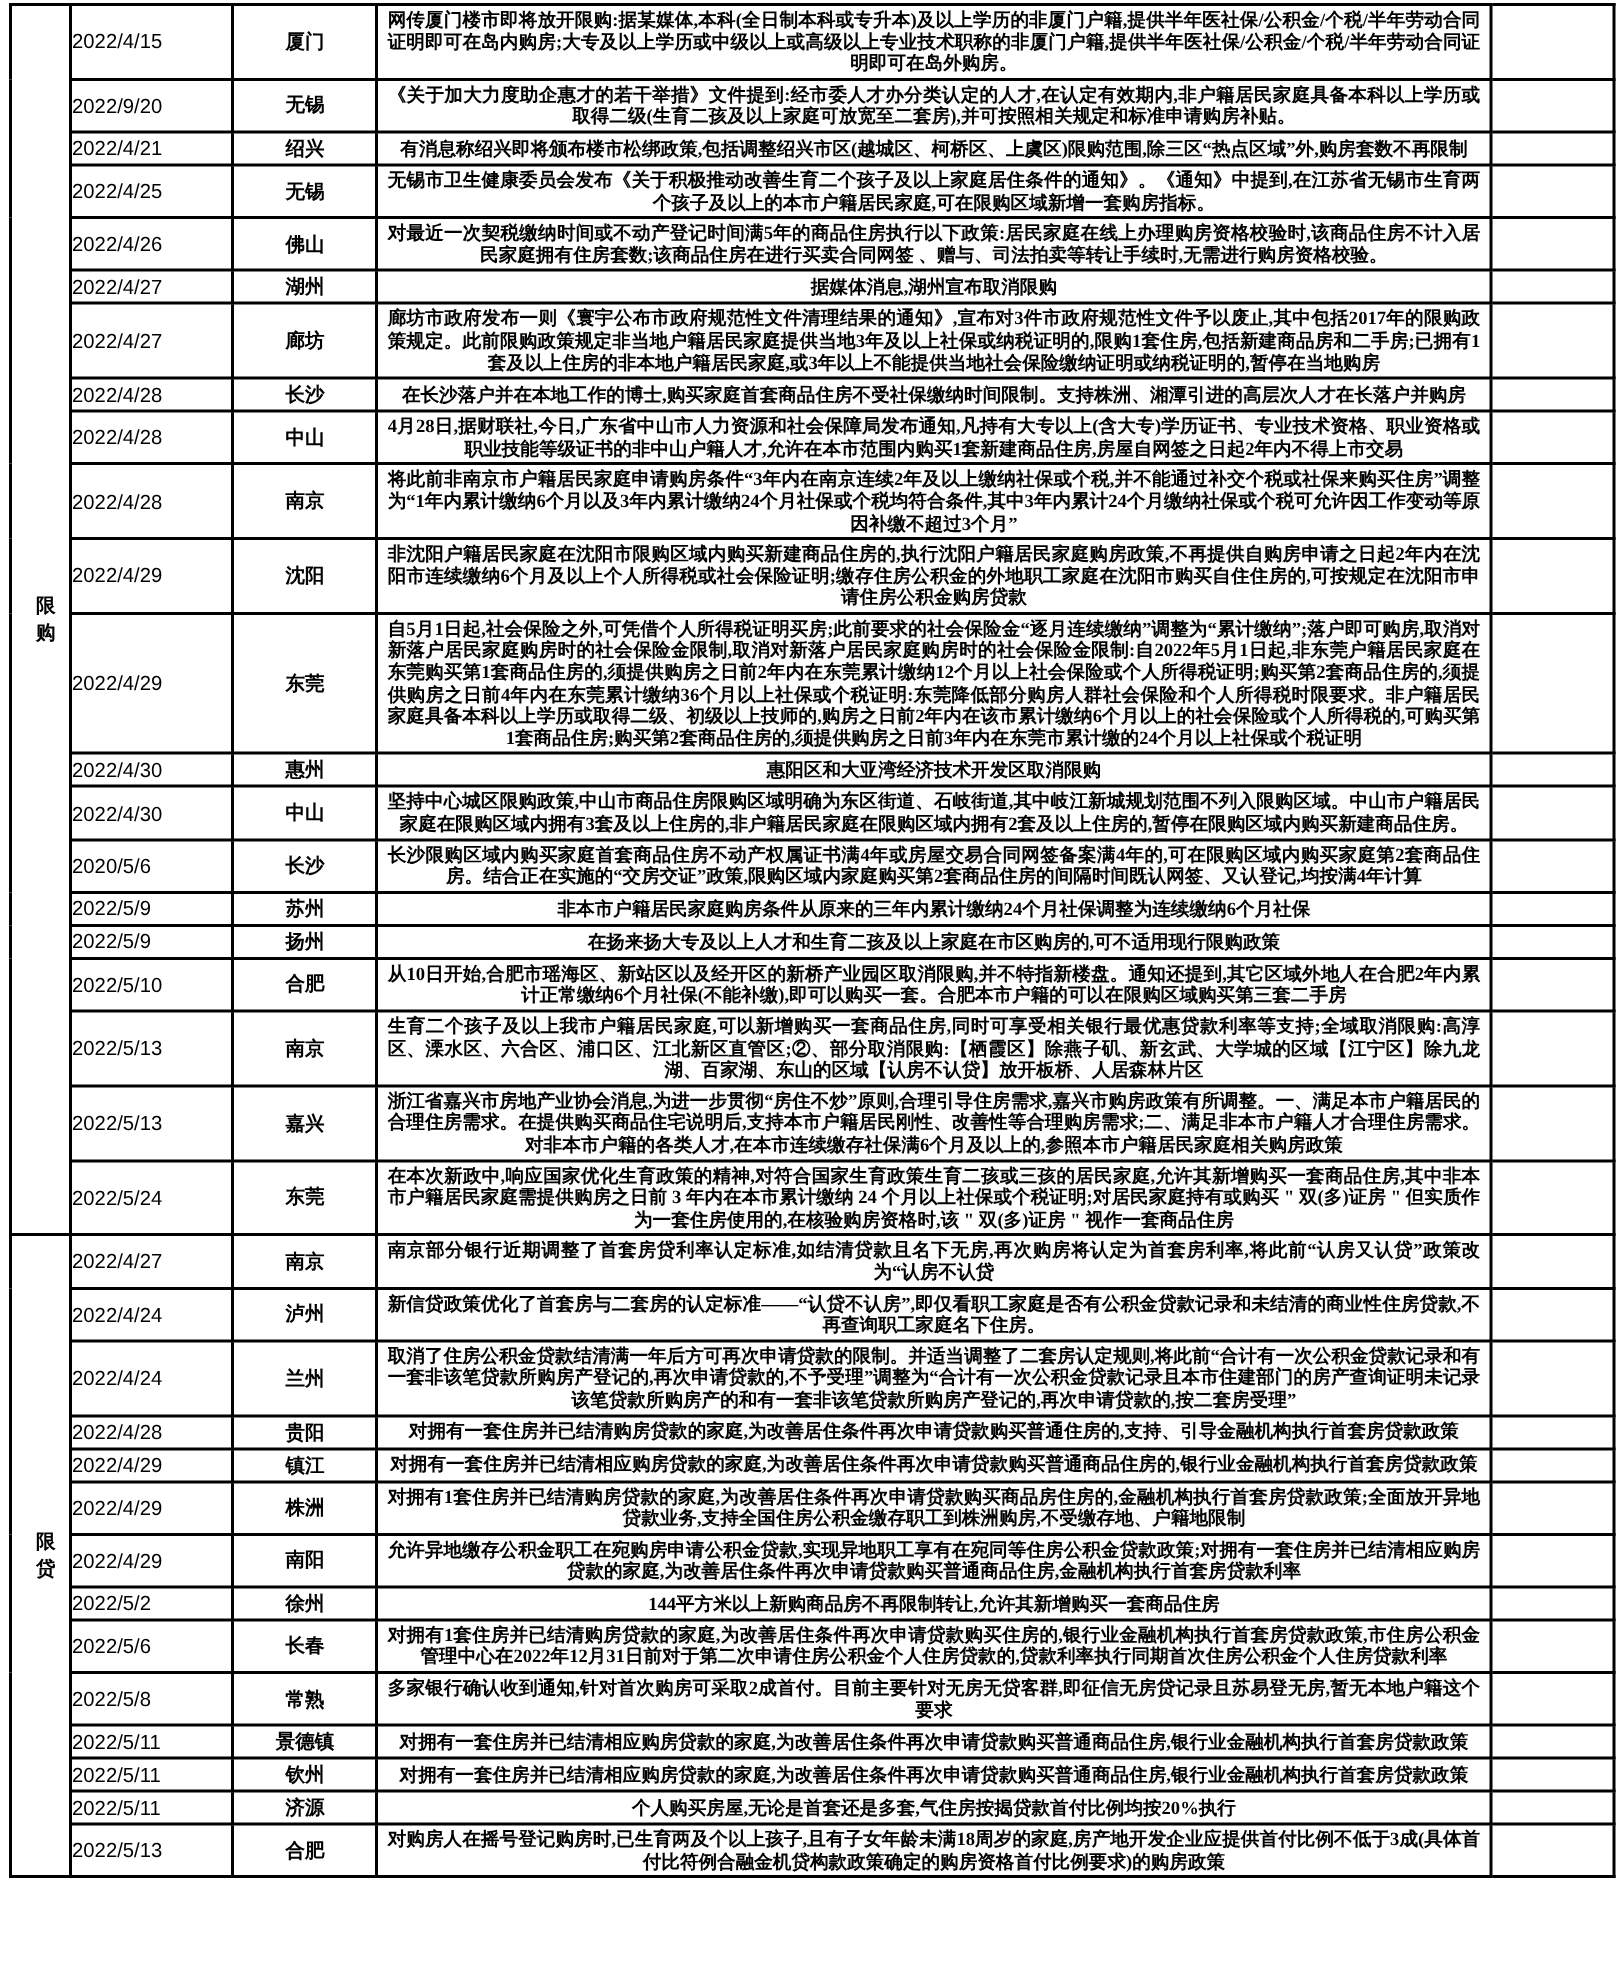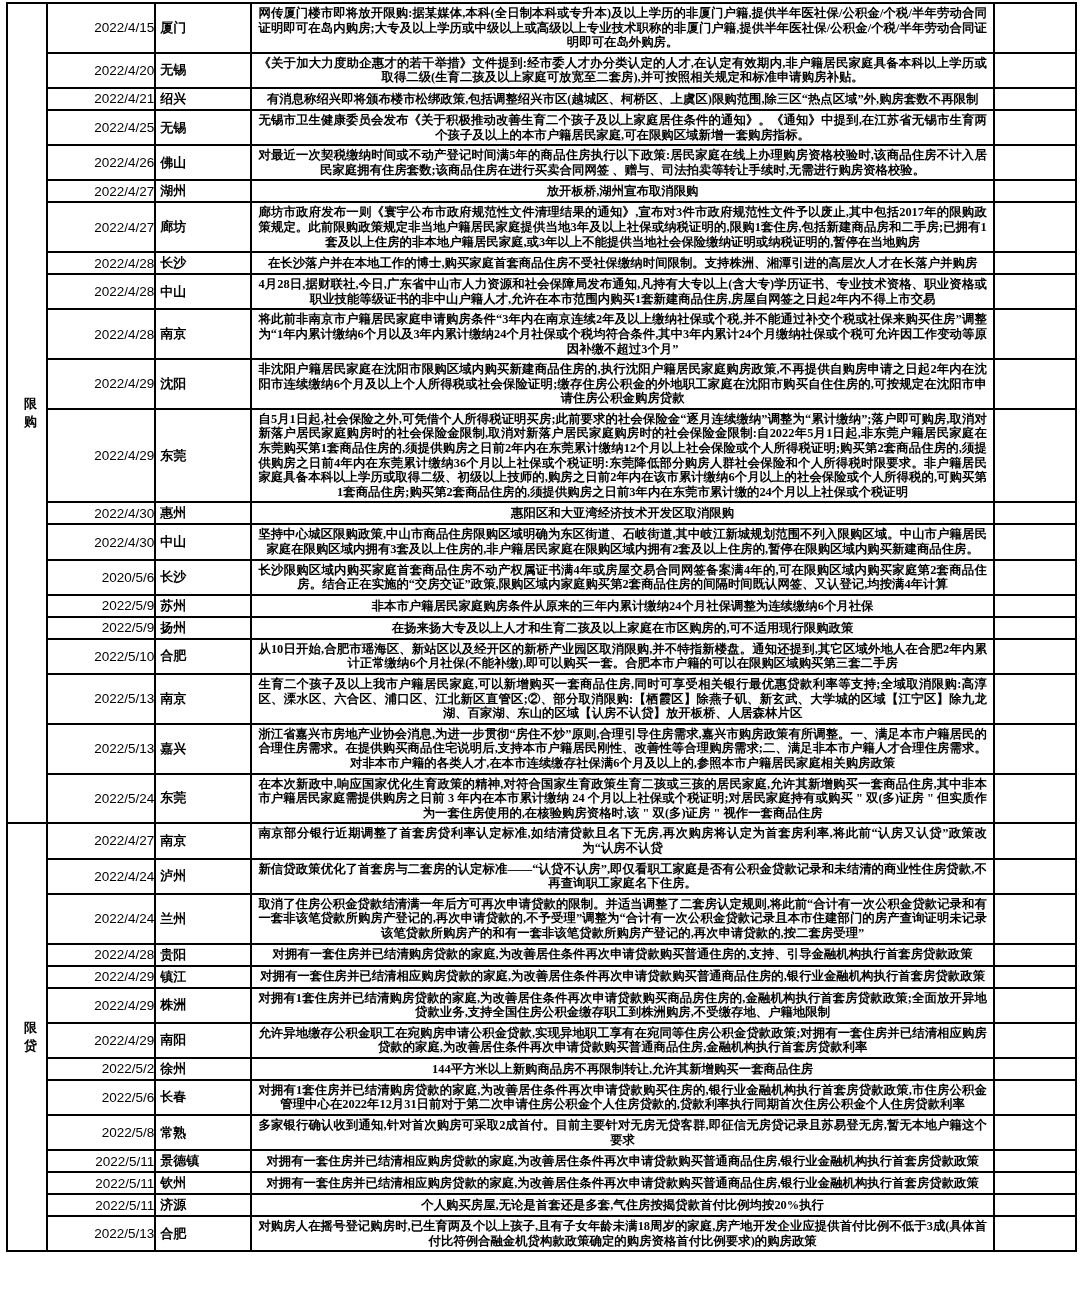--- a/index.html
+++ b/index.html
@@ -34,28 +34,29 @@
     box-sizing: border-box;
   }
   td.cat-cell {
     text-align: center;
     font-weight: bold;
     font-size: 13px;
     letter-spacing: 3px;
     padding: 16px;
   }
   td.date-cell {
-    text-align: right;
+    text-align: left;
     font-family: "Liberation Sans", sans-serif;
     font-size: 13.5px;
     font-weight: normal;
     white-space: nowrap;
     padding: 1px 0;
   }
   td.city-cell {
+    text-align: center;
     font-weight: bold;
     font-size: 13px;
   }
   td.policy-cell {
     font-weight: bold;
     font-size: 12.4px;
     line-height: 14.6px;
     text-align: justify;
     text-align-last: center;
     word-break: break-all;
@@ -79,21 +80,21 @@
     </colgroup>
     <tbody>
         <tr>
           <td class="cat-cell" rowspan="21">限购</td>
           <td class="date-cell">2022/4/15</td>
           <td class="city-cell">厦门</td>
           <td class="policy-cell">网传厦门楼市即将放开限购:据某媒体,本科(全日制本科或专升本)及以上学历的非厦门户籍,提供半年医社保/公积金/个税/半年劳动合同证明即可在岛内购房;大专及以上学历或中级以上或高级以上专业技术职称的非厦门户籍,提供半年医社保/公积金/个税/半年劳动合同证明即可在岛外购房。</td>
           <td class="note-cell"></td>
         </tr>
         <tr>
-          <td class="date-cell">2022/4/20</td>
+          <td class="date-cell">2022/9/20</td>
           <td class="city-cell">无锡</td>
           <td class="policy-cell">《关于加大力度助企惠才的若干举措》文件提到:经市委人才办分类认定的人才,在认定有效期内,非户籍居民家庭具备本科以上学历或取得二级(生育二孩及以上家庭可放宽至二套房),并可按照相关规定和标准申请购房补贴。</td>
           <td class="note-cell"></td>
         </tr>
         <tr>
           <td class="date-cell">2022/4/21</td>
           <td class="city-cell">绍兴</td>
           <td class="policy-cell">有消息称绍兴即将颁布楼市松绑政策,包括调整绍兴市区(越城区、柯桥区、上虞区)限购范围,除三区“热点区域”外,购房套数不再限制</td>
           <td class="note-cell"></td>
         </tr>
@@ -105,21 +106,21 @@
         </tr>
         <tr>
           <td class="date-cell">2022/4/26</td>
           <td class="city-cell">佛山</td>
           <td class="policy-cell">对最近一次契税缴纳时间或不动产登记时间满5年的商品住房执行以下政策:居民家庭在线上办理购房资格校验时,该商品住房不计入居民家庭拥有住房套数;该商品住房在进行买卖合同网签 、赠与、司法拍卖等转让手续时,无需进行购房资格校验。</td>
           <td class="note-cell"></td>
         </tr>
         <tr>
           <td class="date-cell">2022/4/27</td>
           <td class="city-cell">湖州</td>
-          <td class="policy-cell">放开板桥,湖州宣布取消限购</td>
+          <td class="policy-cell">据媒体消息,湖州宣布取消限购</td>
           <td class="note-cell"></td>
         </tr>
         <tr>
           <td class="date-cell">2022/4/27</td>
           <td class="city-cell">廊坊</td>
           <td class="policy-cell">廊坊市政府发布一则《寰宇公布市政府规范性文件清理结果的通知》,宣布对3件市政府规范性文件予以废止,其中包括2017年的限购政策规定。此前限购政策规定非当地户籍居民家庭提供当地3年及以上社保或纳税证明的,限购1套住房,包括新建商品房和二手房;已拥有1套及以上住房的非本地户籍居民家庭,或3年以上不能提供当地社会保险缴纳证明或纳税证明的,暂停在当地购房</td>
           <td class="note-cell"></td>
         </tr>
         <tr>
           <td class="date-cell">2022/4/28</td>

